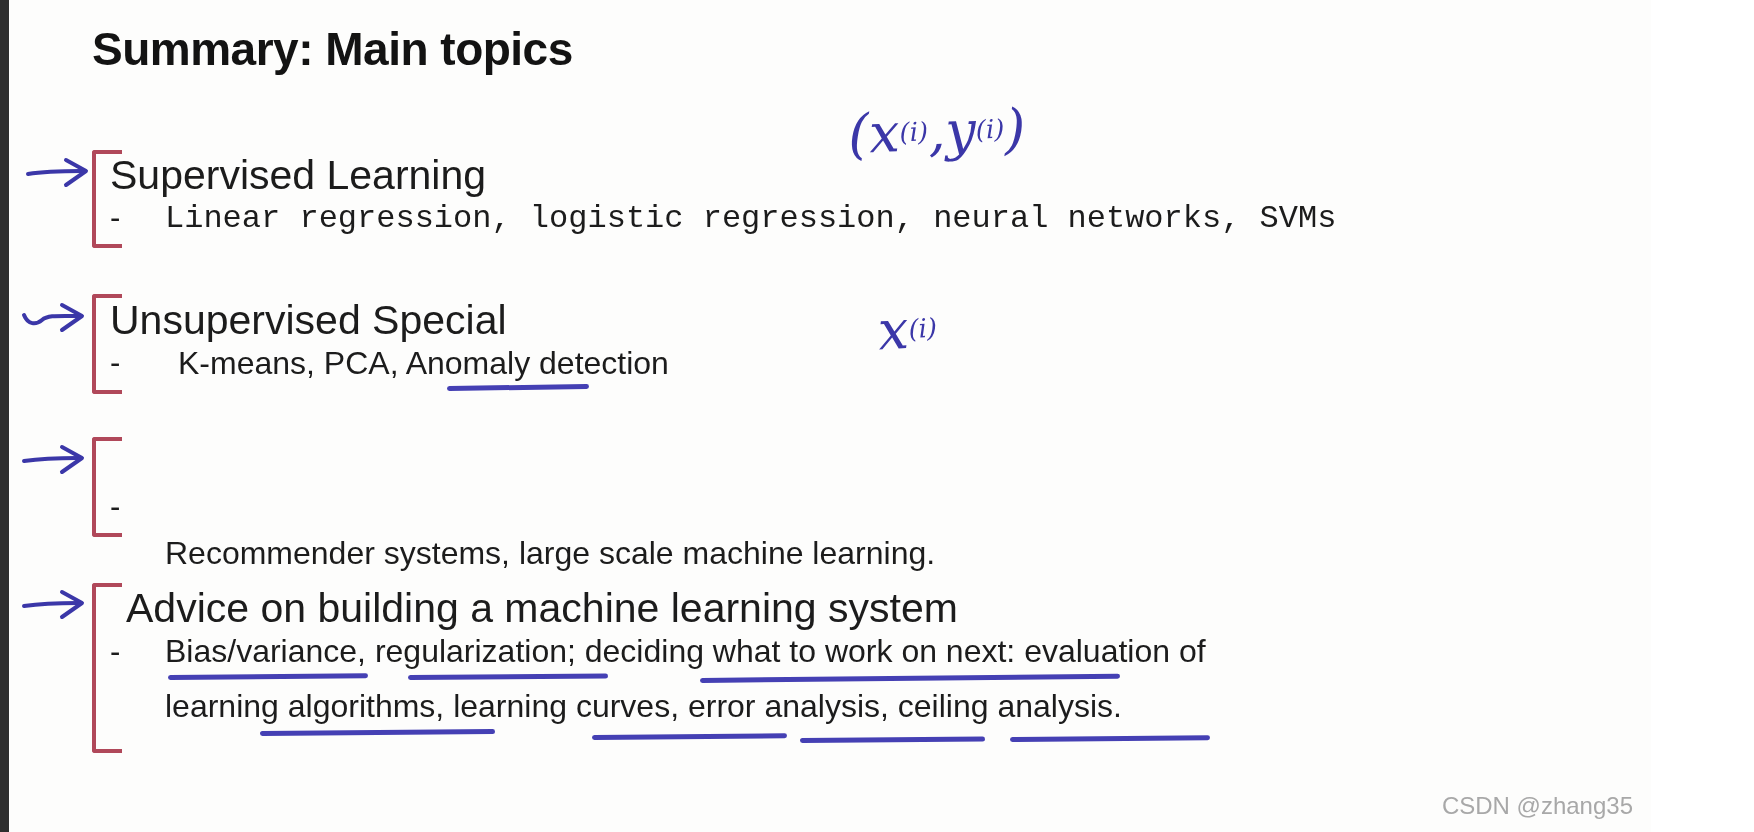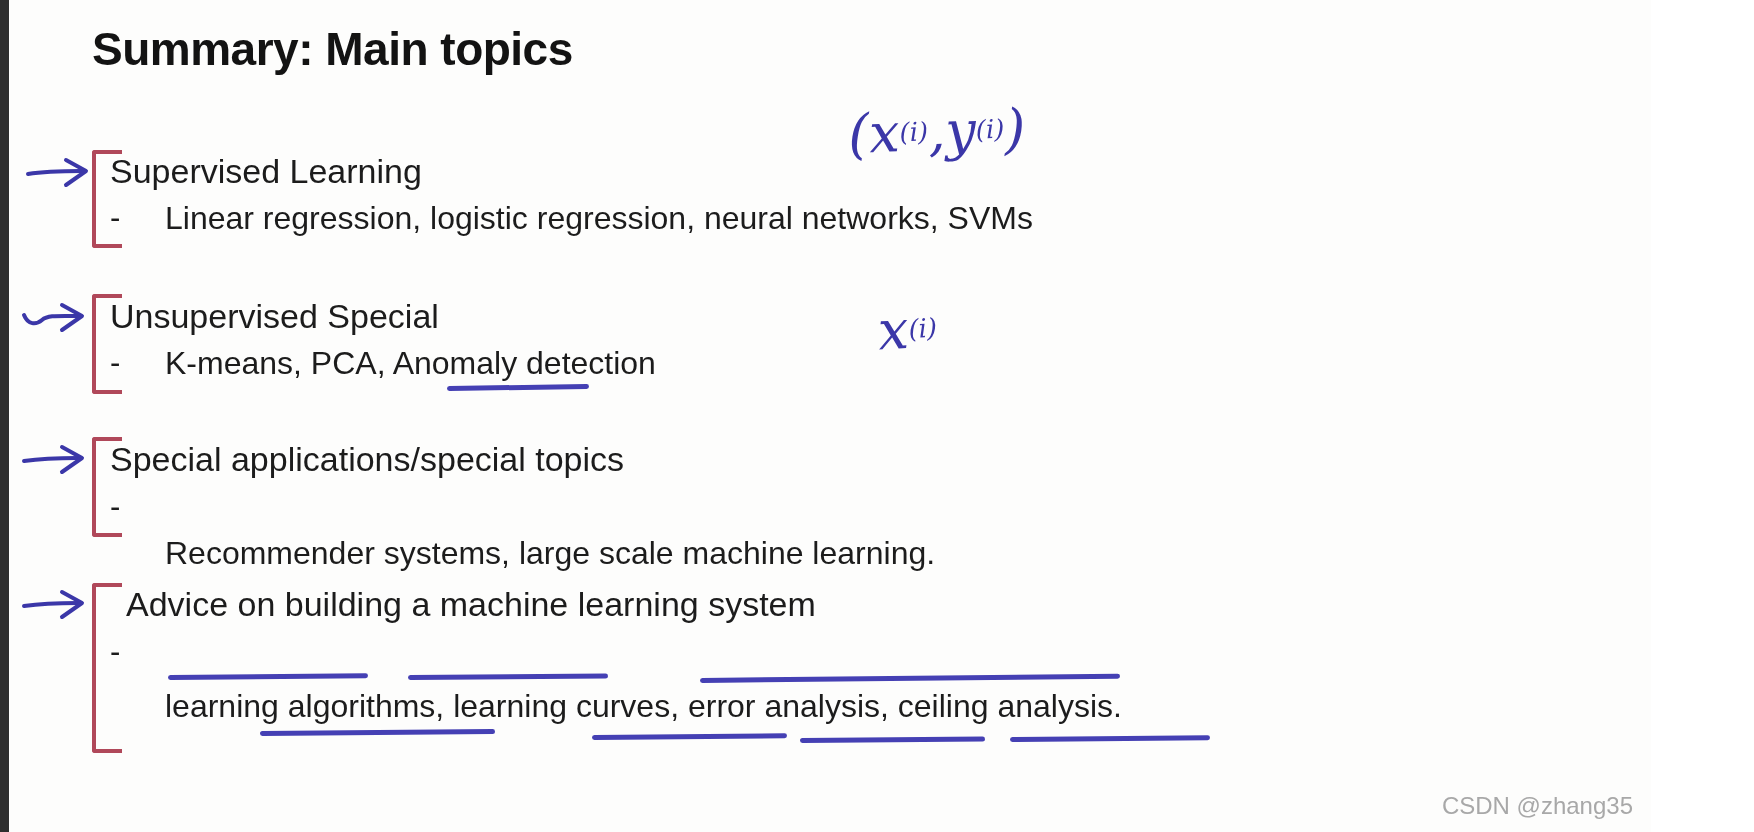--- a/index.html
+++ b/index.html
@@ -28,21 +28,21 @@
     left: 92px;
     top: 22px;
     font-size: 46px;
     font-weight: bold;
     letter-spacing: -0.5px;
     color: #131313;
     white-space: nowrap;
   }
   .topic-head {
     position: absolute;
-    font-size: 34px;
+    font-size: 41px;
     font-weight: 400;
     color: #1c1c1c;
     white-space: nowrap;
   }
   .topic-dash {
     position: absolute;
     font-size: 31px;
     color: #1c1c1c;
   }
   .topic-sub {
@@ -111,63 +111,63 @@
 
   <div class="bracket" style="left:92px; top:150px; height:90px;"></div>
   <div class="arrow" style="left:26px; top:158px;">
     <svg viewBox="0 0 64 30" width="64" height="30">
       <path d="M2,16 C14,14 34,13 56,13" stroke="#3b37a8" stroke-width="4" fill="none" stroke-linecap="round"></path>
       <path d="M40,2 L60,13 L40,27" stroke="#3b37a8" stroke-width="4" fill="none" stroke-linecap="round" stroke-linejoin="round"></path>
     </svg>
   </div>
   <div class="topic-head" style="left:110px; top:152px;">Supervised Learning</div>
   <div class="topic-dash" style="left:110px; top:200px;">-</div>
-  <div class="topic-sub" style="left:165px; top:200px;">Linear regression, logistic regression, neural networks, SVMs</div>
+  <div class="topic-sub" style="left:165px; top:200px;font-family:Liberation Mono, monospace;">Linear regression, logistic regression, neural networks, SVMs</div>
 
   <div class="hand-note" style="left:848px; top:100px; transform:rotate(-2deg);">
     <span class="big">(</span><span class="big">x</span><span class="sup">(i)</span><span class="big">,</span><span class="big">y</span><span class="sup">(i)</span><span class="big">)</span>
   </div>
 
   <div class="bracket" style="left:92px; top:294px; height:92px;"></div>
   <div class="arrow" style="left:22px; top:303px;">
     <svg viewBox="0 0 64 30" width="64" height="30">
       <path d="M2,12 C6,22 14,22 20,17 C26,12 36,13 56,13" stroke="#3b37a8" stroke-width="4" fill="none" stroke-linecap="round"></path>
       <path d="M40,2 L60,13 L40,27" stroke="#3b37a8" stroke-width="4" fill="none" stroke-linecap="round" stroke-linejoin="round"></path>
     </svg>
   </div>
   <div class="topic-head" style="left:110px; top:297px;">Unsupervised Special</div>
   <div class="topic-dash" style="left:110px; top:345px;">-</div>
-  <div class="topic-sub" style="left:165px; top:345px;">K-means, PCA, Anomaly detection</div>
+  <div class="topic-sub" style="left:178px; top:345px;">K-means, PCA, Anomaly detection</div>
 
   <div class="hand-underline" style="left:447px; top:386px; width:142px; transform:rotate(-0.8deg);"></div>
 
   <div class="hand-note" style="left:878px; top:298px; transform:rotate(-3deg);">
     <span class="big">x</span><span class="sup">(i)</span>
   </div>
 
   <div class="bracket" style="left:92px; top:437px; height:92px;"></div>
   <div class="arrow" style="left:22px; top:446px;">
     <svg viewBox="0 0 64 30" width="64" height="30">
       <path d="M2,15 C16,13 34,12 56,12" stroke="#3b37a8" stroke-width="4" fill="none" stroke-linecap="round"></path>
       <path d="M40,1 L60,12 L40,26" stroke="#3b37a8" stroke-width="4" fill="none" stroke-linecap="round" stroke-linejoin="round"></path>
     </svg>
   </div>
-  <div class="topic-head" style="left:110px; top:440px;">Special applications/special topics</div>
   <div class="topic-dash" style="left:110px; top:489px;">-</div>
   <div class="topic-sub" style="left:165px; top:489px;margin-top:46px;">Recommender systems, large scale machine learning.</div>
 
   <div class="bracket" style="left:92px; top:583px; height:162px;"></div>
   <div class="arrow" style="left:22px; top:590px;">
     <svg viewBox="0 0 64 30" width="64" height="30">
       <path d="M2,16 C16,14 34,13 56,13" stroke="#3b37a8" stroke-width="4" fill="none" stroke-linecap="round"></path>
       <path d="M40,2 L60,13 L40,27" stroke="#3b37a8" stroke-width="4" fill="none" stroke-linecap="round" stroke-linejoin="round"></path>
     </svg>
   </div>
   <div class="topic-head" style="left:126px; top:585px;">Advice on building a machine learning system</div>
   <div class="topic-dash" style="left:110px; top:634px;">-</div>
+  <div class="topic-sub" style="left:165px; top:633px;">Bias/variance, regularization; deciding what to work on next: evaluation of</div>
   <div class="topic-sub" style="left:165px; top:688px;">learning algorithms, learning curves, error analysis, ceiling analysis.</div>
 
   <div class="hand-underline" style="left:168px; top:675px; width:200px; transform:rotate(-0.5deg);"></div>
   <div class="hand-underline" style="left:408px; top:675px; width:200px; transform:rotate(-0.4deg);"></div>
   <div class="hand-underline" style="left:700px; top:678px; width:420px; transform:rotate(-0.6deg);"></div>
   <div class="hand-underline" style="left:260px; top:731px; width:235px; transform:rotate(-0.5deg);"></div>
   <div class="hand-underline" style="left:592px; top:735px; width:195px; transform:rotate(-0.5deg);"></div>
   <div class="hand-underline" style="left:800px; top:738px; width:185px; transform:rotate(-0.5deg);"></div>
   <div class="hand-underline" style="left:1010px; top:737px; width:200px; transform:rotate(-0.5deg);"></div>
 

